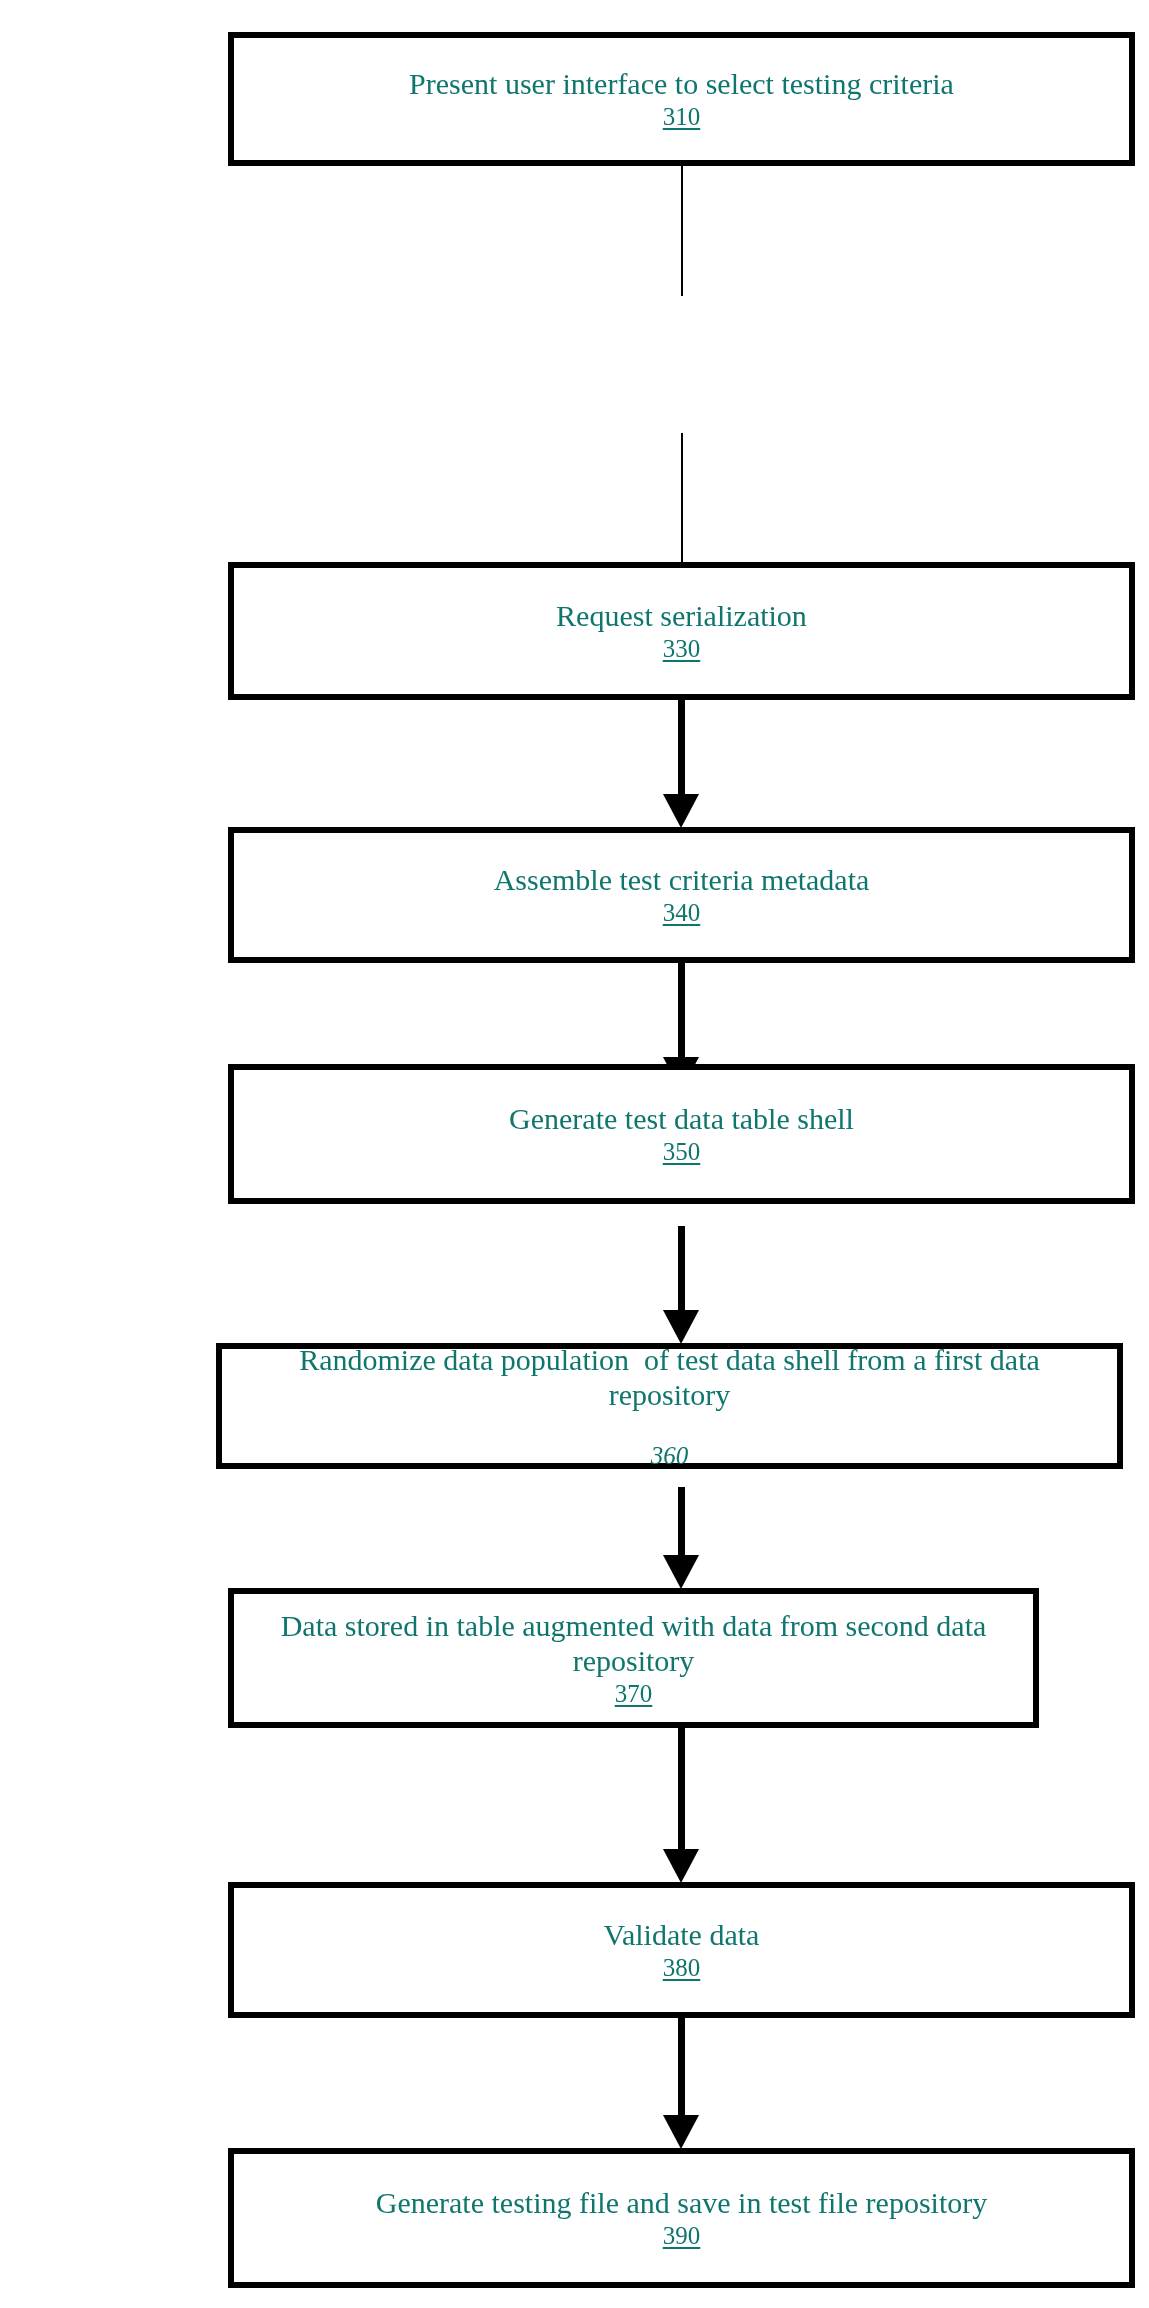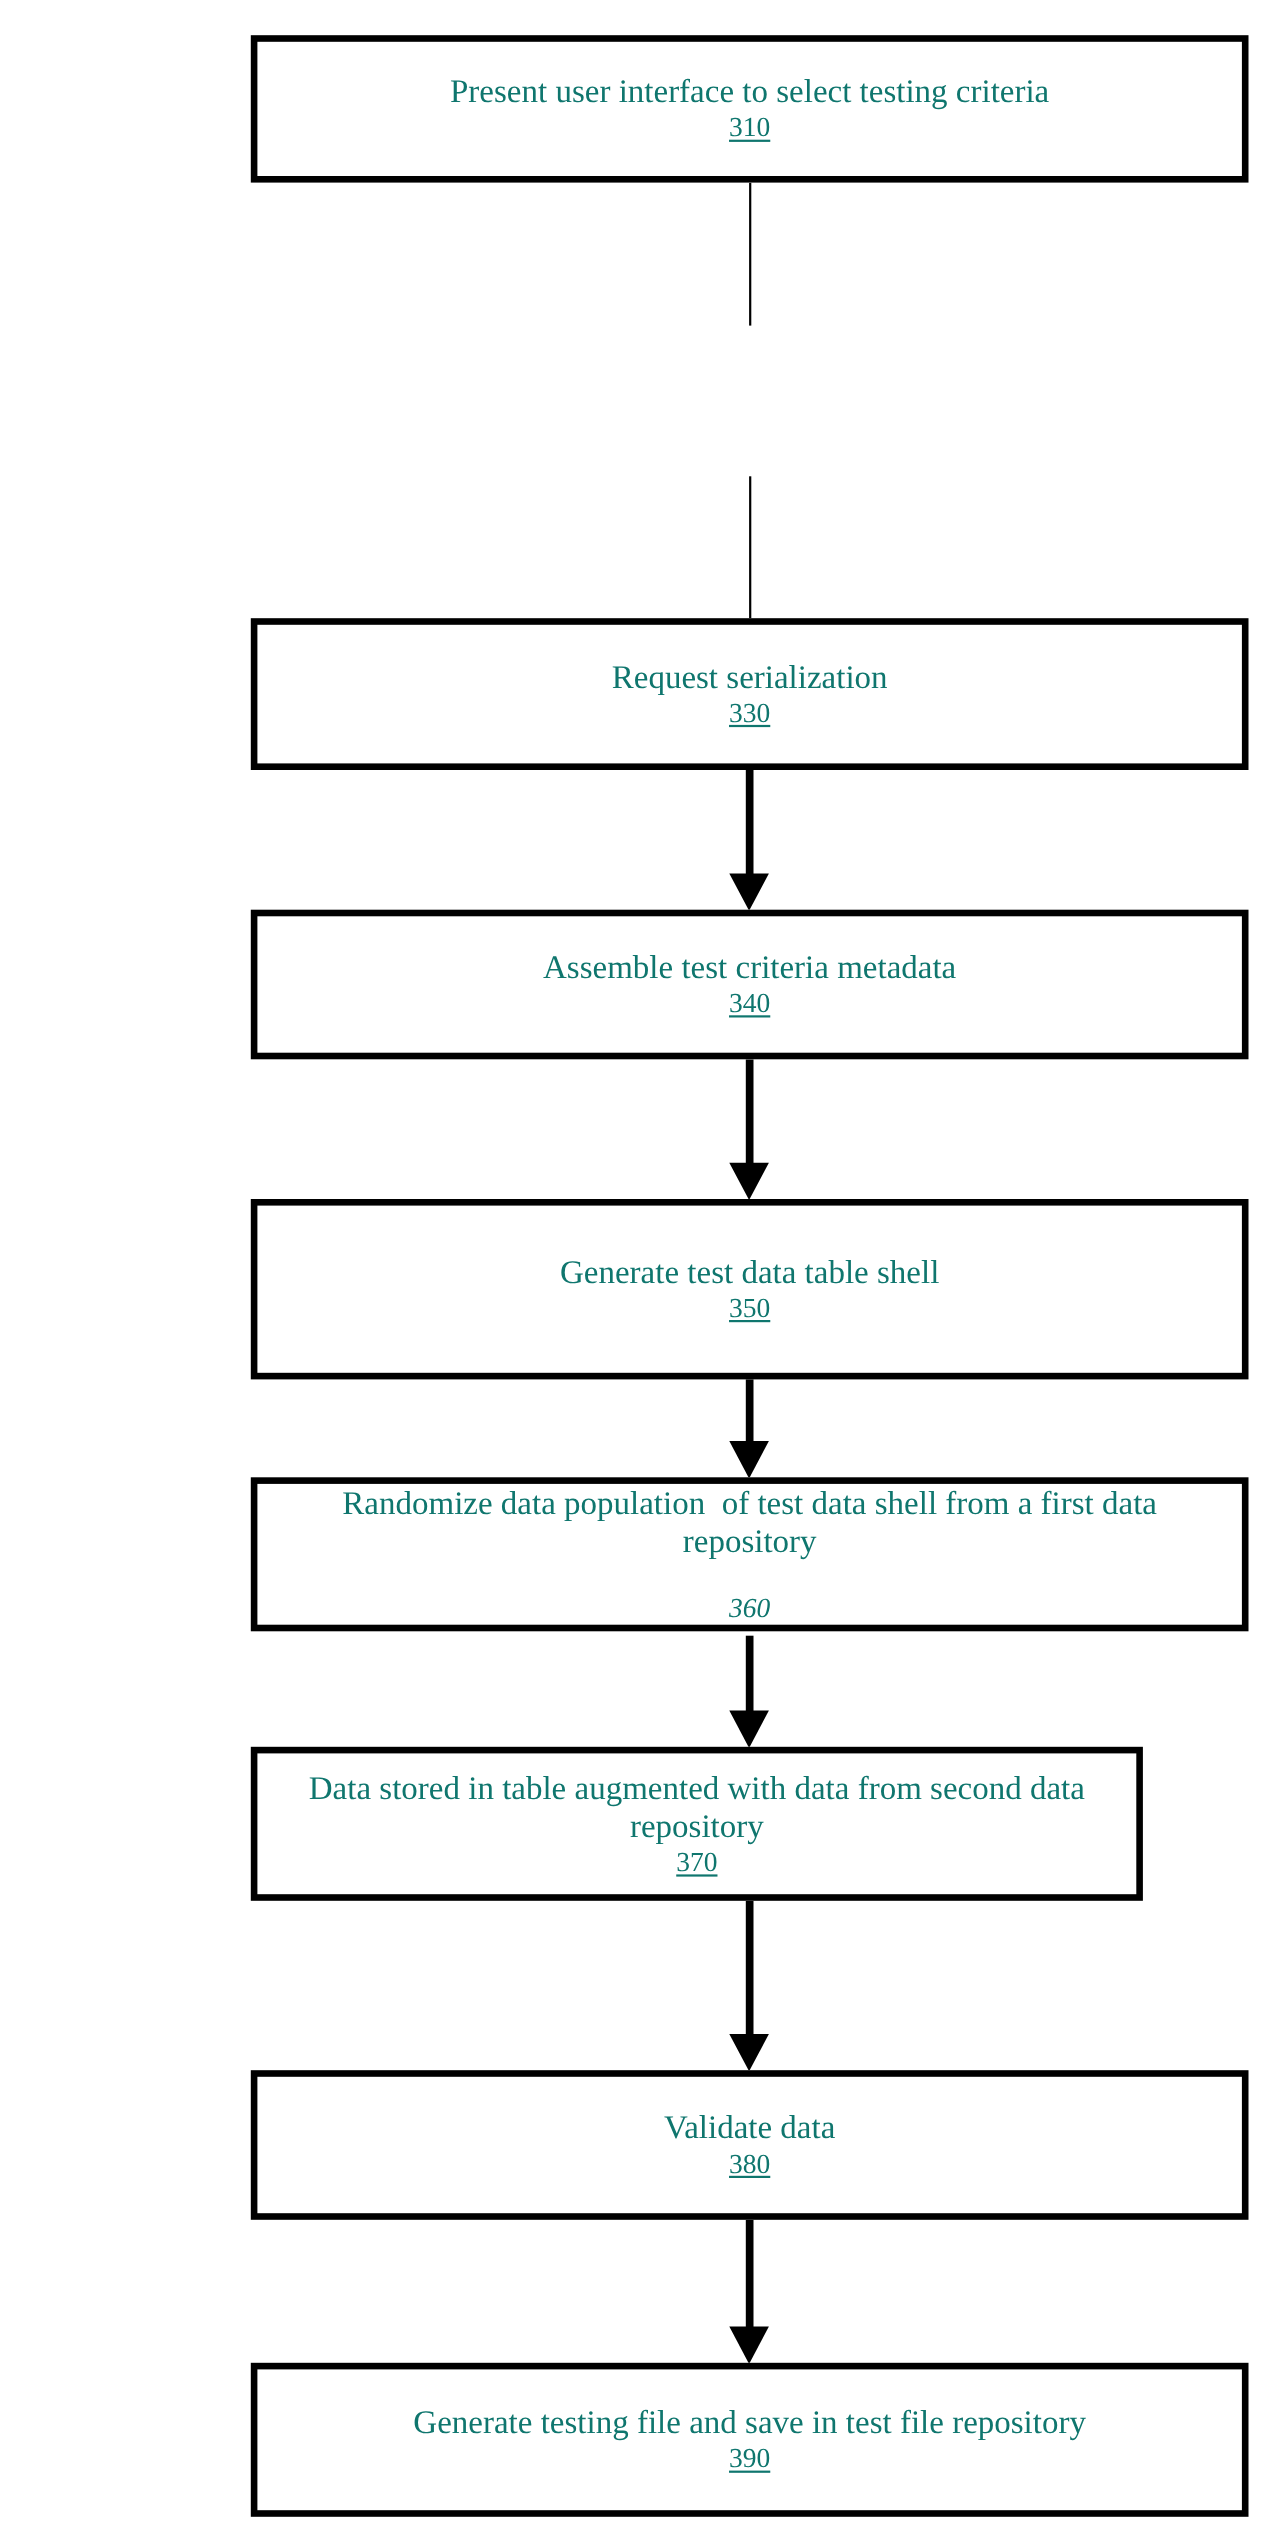--- a/index.html
+++ b/index.html
@@ -131,26 +131,26 @@
   <div class="node" style="left:228px; top:562px; width:907px; height:138px;">
     <div class="node-label">Request serialization</div>
     <div class="node-ref">330</div>
   </div>
 
   <div class="node" style="left:228px; top:827px; width:907px; height:136px;">
     <div class="node-label">Assemble test criteria metadata</div>
     <div class="node-ref">340</div>
   </div>
 
-  <div class="node" style="left:228px; top:1090px; width:907px; height:164px;">
+  <div class="node" style="left:228px; top:1064px; width:907px; height:140px;">
     <div class="node-label">Generate test data table shell</div>
     <div class="node-ref">350</div>
   </div>
 
-  <div class="node no-underline" style="left:228px; top:1343px; width:907px; height:140px;gap:28px;">
+  <div class="node no-underline" style="left:216px; top:1343px; width:907px; height:126px;gap:28px;">
     <div class="node-label">Randomize data population  of test data shell from a first data repository</div>
     <div class="node-ref">360</div>
   </div>
 
   <div class="node" style="left:228px; top:1588px; width:811px; height:140px;">
     <div class="node-label">Data stored in table augmented with data from second data repository</div>
     <div class="node-ref">370</div>
   </div>
 
   <div class="node" style="left:228px; top:1882px; width:907px; height:136px;">

